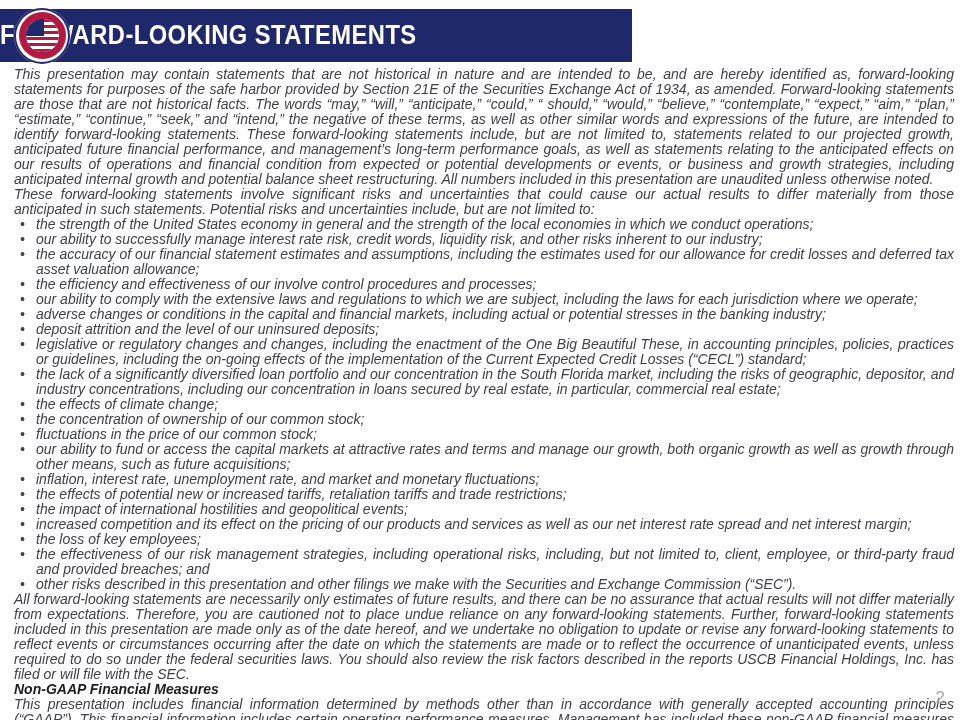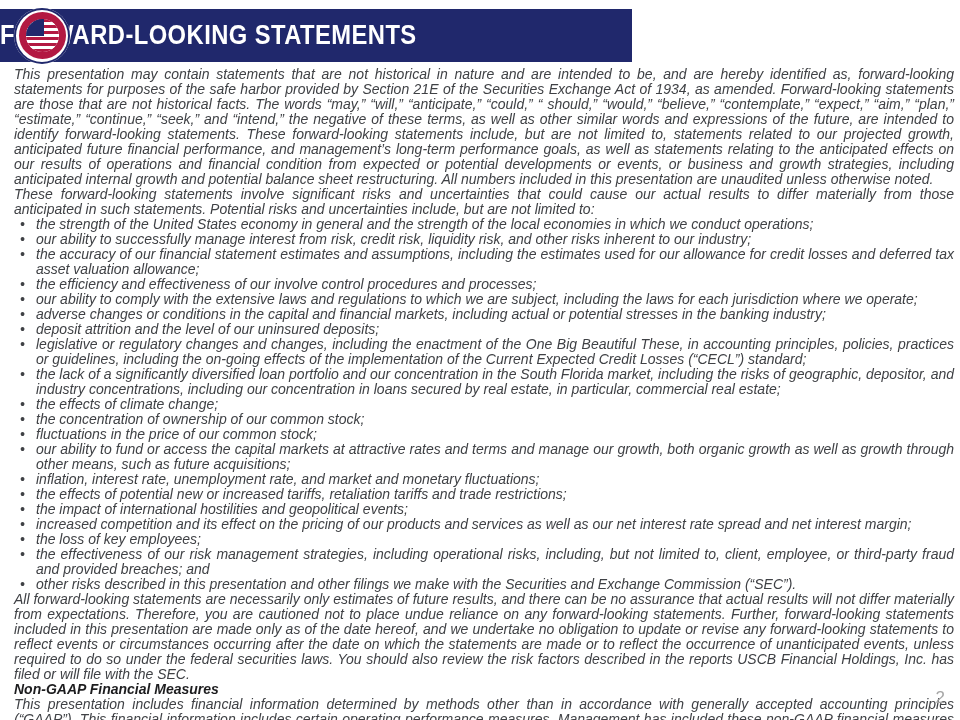--- a/index.html
+++ b/index.html
@@ -119,21 +119,21 @@
     <p>This presentation may contain statements that are not historical in nature and are intended to be, and are hereby identified as, forward-looking statements for purposes of the safe harbor provided by Section 21E of the Securities Exchange Act of 1934, as amended. Forward-looking statements are those that are not historical facts. The words “may,” “will,” “anticipate,” “could,” “ should,” “would,” “believe,” “contemplate,” “expect,” “aim,” “plan,” “estimate,” “continue,” “seek,” and “intend,” the negative of these terms, as well as other similar words and expressions of the future, are intended to identify forward-looking statements. These forward-looking statements include, but are not limited to, statements related to our projected growth, anticipated future financial performance, and management’s long-term performance goals, as well as statements relating to the anticipated effects on our results of operations and financial condition from expected or potential developments or events, or business and growth strategies, including anticipated internal growth and potential balance sheet restructuring. All numbers included in this presentation are unaudited unless otherwise noted.</p>
     <p>These forward-looking statements involve significant risks and uncertainties that could cause our actual results to differ materially from those anticipated in such statements. Potential risks and uncertainties include, but are not limited to:</p>
 
     <ul class="bullets">
         <li class="bullet">
         <span class="bullet-marker">•</span>
         <span class="bullet-text">the strength of the United States economy in general and the strength of the local economies in which we conduct operations;</span>
       </li>
         <li class="bullet">
         <span class="bullet-marker">•</span>
-        <span class="bullet-text">our ability to successfully manage interest from risk, credit risk, liquidity risk, and other risks inherent to our industry;</span>
+        <span class="bullet-text">our ability to successfully manage interest rate risk, credit words, liquidity risk, and other risks inherent to our industry;</span>
       </li>
         <li class="bullet">
         <span class="bullet-marker">•</span>
         <span class="bullet-text">the accuracy of our financial statement estimates and assumptions, including the estimates used for our allowance for credit losses and deferred tax asset valuation allowance;</span>
       </li>
         <li class="bullet">
         <span class="bullet-marker">•</span>
         <span class="bullet-text">the efficiency and effectiveness of our involve control procedures and processes;</span>
       </li>
         <li class="bullet">

